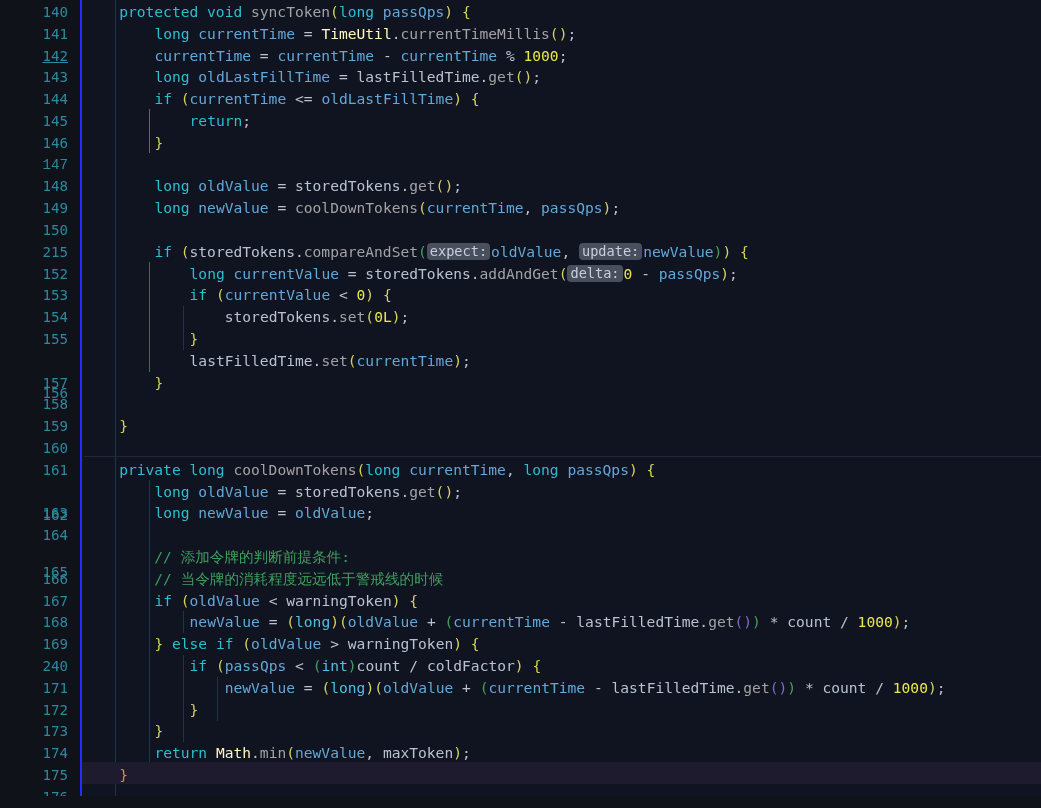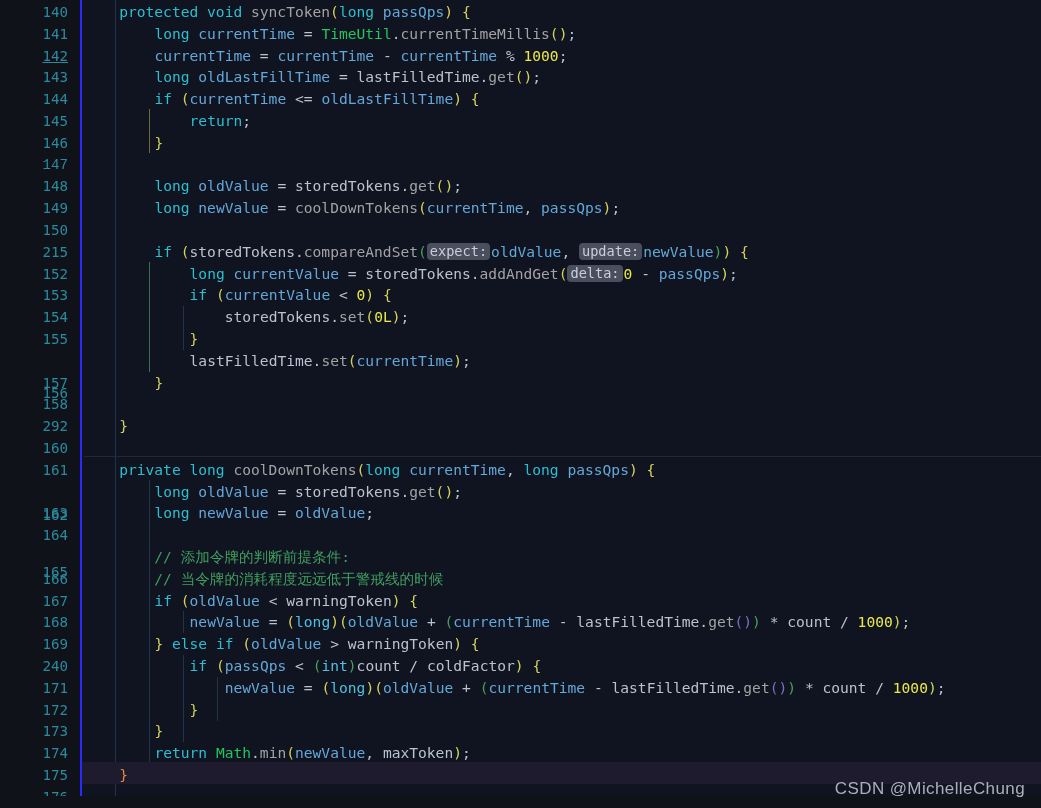--- a/index.html
+++ b/index.html
@@ -84,21 +84,21 @@
   }
   .guide.active { background: #6e6a38; }
   .guide.active2 { background: #3f6d55; }
 
   
   .kw   { color: #2dbfd0; }
   .typ  { color: #4fc1e0; }          
   .var  { color: #63a8d8; }          
   .fld  { color: #b9c2d0; }          
   .mth  { color: #a3a3a3; }          
-  .cls  { color: #22c55e; }          
+  .cls  { color: #fef9c3; }          
   .num  { color: #e8e84a; }          
   .cmt  { color: #3f9f5f; }          
   .op   { color: #b9c2d0; }
   .p0   { color: #d4d45c; }          
   .p1   { color: #45a05e; }          
   .p2   { color: #7f6cc0; }          
   .brace-hl { color: #e08a3c; }
 
   
   .hint {
@@ -151,21 +151,21 @@
       <div class="gnum" style="top: 198.2px;">149</div>
       <div class="gnum" style="top: 220px;">150</div>
       <div class="gnum" style="top: 241.8px;">215</div>
       <div class="gnum" style="top: 263.6px;">152</div>
       <div class="gnum" style="top: 285.4px;">153</div>
       <div class="gnum" style="top: 307.2px;">154</div>
       <div class="gnum" style="top: 329px;">155</div>
       <div class="gnum" style="top: 350.8px; margin-top: 32px;">156</div>
       <div class="gnum" style="top: 372.6px;">157</div>
       <div class="gnum" style="top: 394.4px;">158</div>
-      <div class="gnum" style="top: 416.2px;">292</div>
+      <div class="gnum" style="top: 416.2px;">159</div>
       <div class="gnum" style="top: 438px;">160</div>
       <div class="gnum" style="top: 459.8px;">161</div>
       <div class="gnum" style="top: 505px;">162</div>
       <div class="gnum" style="top: 503.4px;">163</div>
       <div class="gnum" style="top: 525.2px;">164</div>
       <div class="gnum" style="top: 562px; text-align: right;">165</div>
       <div class="gnum" style="top: 568.8px;">166</div>
       <div class="gnum" style="top: 590.6px;">167</div>
       <div class="gnum" style="top: 612.4px;">168</div>
       <div class="gnum" style="top: 634.2px;">169</div>
@@ -221,14 +221,13 @@
       <div class="row" style="top: 653px;"><span class="txt" style="top: 2px;"><span class="op"> </span><span class="op"> </span><span class="op"> </span><span class="op"> </span><span class="op"> </span><span class="op"> </span><span class="op"> </span><span class="op"> </span><span class="op"> </span><span class="op"> </span><span class="op"> </span><span class="op"> </span><span class="kw">if</span><span class="op"> </span><span class="p0">(</span><span class="var">passQps</span><span class="op"> </span><span class="op">&lt;</span><span class="op"> </span><span class="p1">(</span><span class="typ">int</span><span class="p1">)</span><span class="fld">count</span><span class="op"> </span><span class="op">/</span><span class="op"> </span><span class="fld">coldFactor</span><span class="p0">)</span><span class="op"> </span><span class="p0">{</span></span></div>
       <div class="row" style="top: 674.8px;"><span class="txt" style="top: 2px;"><span class="op"> </span><span class="op"> </span><span class="op"> </span><span class="op"> </span><span class="op"> </span><span class="op"> </span><span class="op"> </span><span class="op"> </span><span class="op"> </span><span class="op"> </span><span class="op"> </span><span class="op"> </span><span class="op"> </span><span class="op"> </span><span class="op"> </span><span class="op"> </span><span class="var">newValue</span><span class="op"> </span><span class="op">=</span><span class="op"> </span><span class="p0">(</span><span class="typ">long</span><span class="p0">)</span><span class="p0">(</span><span class="var">oldValue</span><span class="op"> </span><span class="op">+</span><span class="op"> </span><span class="p1">(</span><span class="var">currentTime</span><span class="op"> </span><span class="op">-</span><span class="op"> </span><span class="fld">lastFilledTime</span><span class="op">.</span><span class="mth">get</span><span class="p2">(</span><span class="p2">)</span><span class="p1">)</span><span class="op"> </span><span class="op">*</span><span class="op"> </span><span class="fld">count</span><span class="op"> </span><span class="op">/</span><span class="op"> </span><span class="num">1000</span><span class="p0">)</span><span class="op">;</span></span></div>
       <div class="row" style="top: 696.6px;"><span class="txt" style="top: 2px;"><span class="op"> </span><span class="op"> </span><span class="op"> </span><span class="op"> </span><span class="op"> </span><span class="op"> </span><span class="op"> </span><span class="op"> </span><span class="op"> </span><span class="op"> </span><span class="op"> </span><span class="op"> </span><span class="p0">}</span></span></div>
       <div class="row" style="top: 718.4px;"><span class="txt" style="top: 2px;"><span class="op"> </span><span class="op"> </span><span class="op"> </span><span class="op"> </span><span class="op"> </span><span class="op"> </span><span class="op"> </span><span class="op"> </span><span class="p0">}</span></span></div>
       <div class="row" style="top: 740.2px;"><span class="txt" style="top: 2px;"><span class="op"> </span><span class="op"> </span><span class="op"> </span><span class="op"> </span><span class="op"> </span><span class="op"> </span><span class="op"> </span><span class="op"> </span><span class="kw">return</span><span class="op"> </span><span class="cls">Math</span><span class="op">.</span><span class="mth">min</span><span class="p0">(</span><span class="var">newValue</span><span class="op">,</span><span class="op"> </span><span class="fld">maxToken</span><span class="p0">)</span><span class="op">;</span></span></div>
       <div class="row cur" style="top: 762px;"><span class="txt" style="top: 2px;"><span class="op"> </span><span class="op"> </span><span class="op"> </span><span class="op"> </span><span class="brace-hl">}</span></span></div>
       <div class="row" style="top: 783.8px;"><span class="txt" style="top: 2px;"></span></div>
     </div>
 
   <div id="bottombar"></div>
-  <div id="watermark">CSDN @MichelleChung</div>
 </div>
 
 </body></html>

